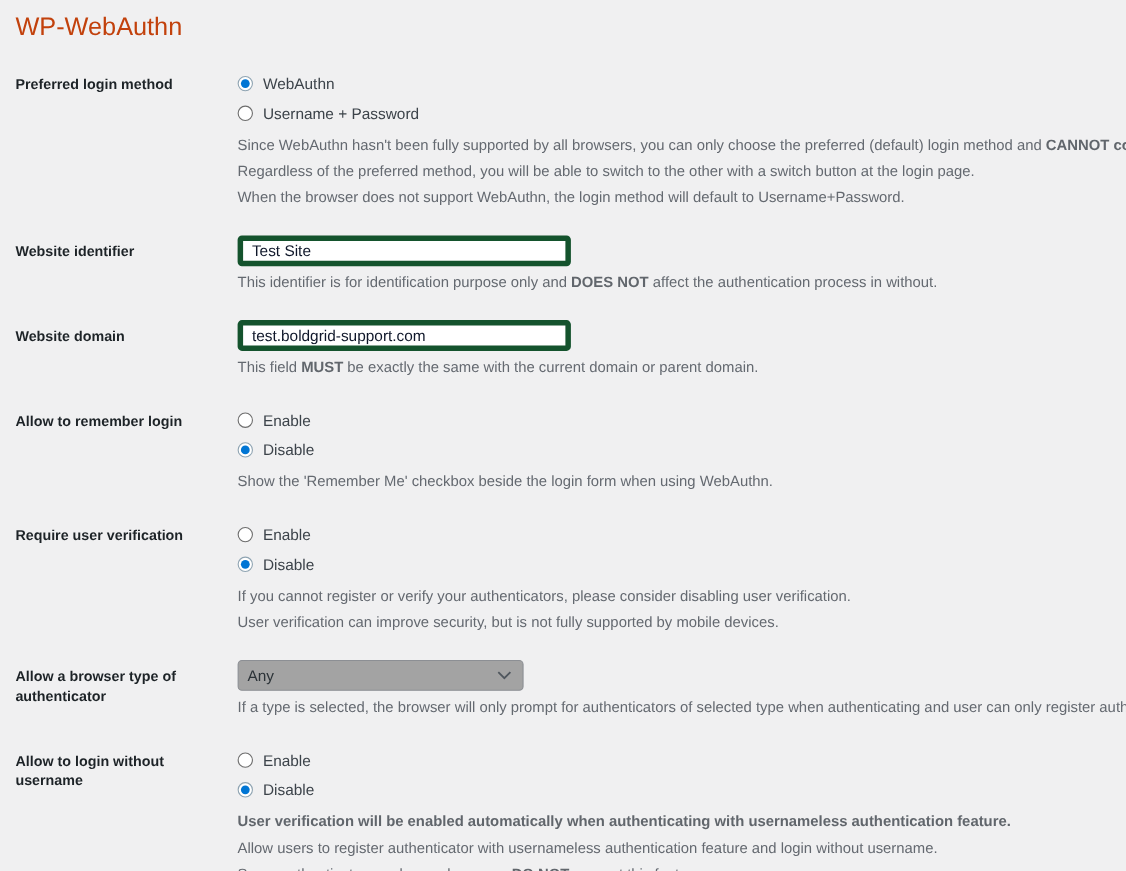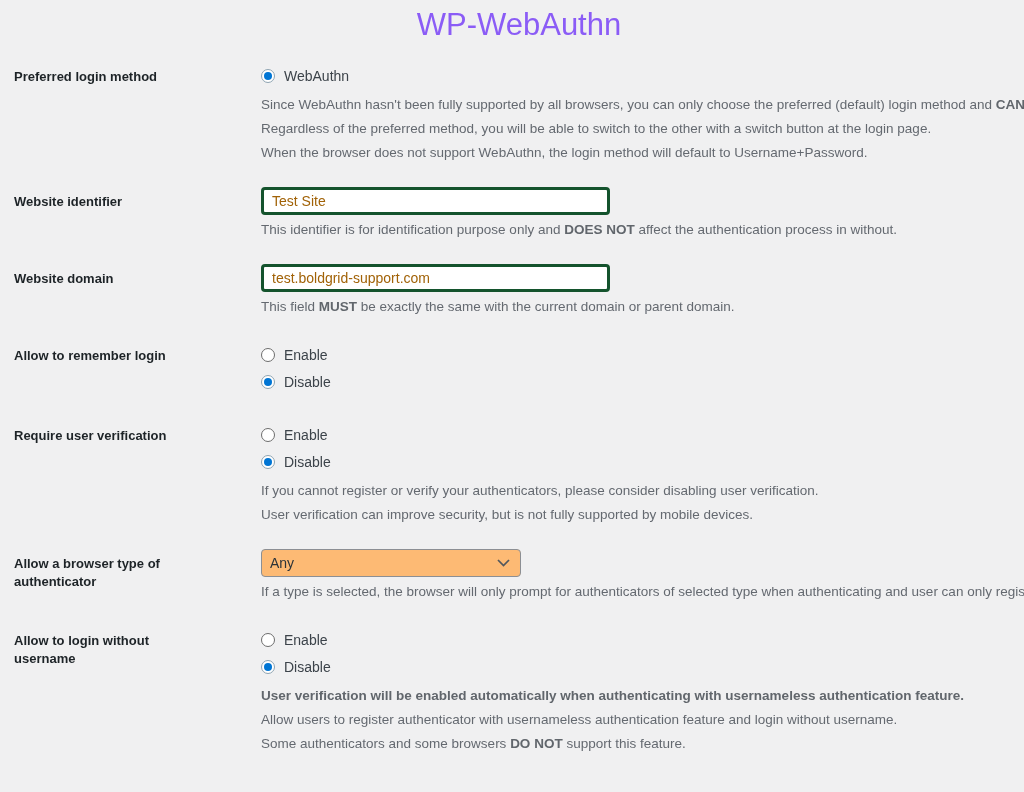--- a/index.html
+++ b/index.html
@@ -9,39 +9,38 @@
     width: 1024px;
     height: 792px;
     overflow: hidden;
     background: #f0f0f1;
     font-family: "Liberation Sans", sans-serif;
     -webkit-font-smoothing: antialiased;
   }
   .wrap { padding: 0 0 0 14px; }
   h1.page-title {
     margin: 10px 0 23px 0;
-    font-size: 31px;
+    font-size: 23px;
     line-height: 29px;
     font-weight: 400;
-    color: #8b5cf6;
-    text-align: center;
+    color: #c2410c;
   }
   .row {
     display: flex;
     margin-bottom: 26px;
   }
   .th {
     flex: 0 0 202px;
     padding: 6px 12px 0 0;
     font-size: 13px;
     line-height: 18px;
     font-weight: 700;
     color: #1d2327;
   }
-  .td { flex: 1 1 auto; min-width: 0; margin-left: 45px; }
+  .td { flex: 1 1 auto; min-width: 0; }
   .radio-opt {
     display: flex;
     align-items: center;
     height: 27px;
     cursor: pointer;
   }
   .radio {
     flex: 0 0 14px;
     width: 14px;
     height: 14px;
@@ -59,37 +58,37 @@
     border-radius: 50%;
     background: #0075d4;
   }
   .radio-label {
     font-size: 14px;
     color: #3c434a;
     line-height: 16px;
   }
   .text-input {
     display: block;
-    width: 349px;
+    width: 303px;
     height: 28px;
-    border: 3px solid #14532d;
+    border: 5px solid #14532d;
     border-radius: 4px;
     background: #fff;
     padding: 0 8px;
     font-family: "Liberation Sans", sans-serif;
     font-size: 14px;
-    color: #a16207;
+    color: #0f172a;
     outline: none;
   }
   .select-box {
     width: 260px;
     height: 28px;
     border: 1px solid #8c8f94;
     border-radius: 4px;
-    background: #fdba74;
+    background: #a3a3a3;
     display: flex;
     align-items: center;
     justify-content: space-between;
     padding: 0 10px 0 8px;
     font-size: 14px;
     color: #2c3338;
     cursor: pointer;
   }
   .select-box .chev { display: flex; align-items: center; }
   .description {
@@ -108,20 +107,24 @@
 <div class="wrap">
   <h1 class="page-title">WP-WebAuthn</h1>
   <div id="form-rows">
       <div class="row">
         <div class="th">Preferred login method</div>
         <div class="td">
           <label class="radio-opt">
             <span class="radio checked"></span>
             <span class="radio-label">WebAuthn</span>
           </label>
+          <label class="radio-opt">
+            <span class="radio"></span>
+            <span class="radio-label">Username + Password</span>
+          </label>
           <p class="description"><span>Since WebAuthn hasn't been fully supported by all browsers, you can only choose the preferred (default) login method and </span><b>CANNOT completely</b></p>
           <p class="description"><span>Regardless of the preferred method, you will be able to switch to the other with a switch button at the login page.</span></p>
           <p class="description"><span>When the browser does not support WebAuthn, the login method will default to Username+Password.</span></p>
         </div>
       </div>
       <div class="row">
         <div class="th">Website identifier</div>
         <div class="td">
           <input class="text-input" type="text" value="Test Site" style="">
           <p class="description tight"><span>This identifier is for identification purpose only and </span><b>DOES NOT</b><span> affect the authentication process in without.</span></p>
@@ -138,20 +141,21 @@
         <div class="th">Allow to remember login</div>
         <div class="td">
           <label class="radio-opt">
             <span class="radio"></span>
             <span class="radio-label">Enable</span>
           </label>
           <label class="radio-opt">
             <span class="radio checked"></span>
             <span class="radio-label">Disable</span>
           </label>
+          <p class="description"><span>Show the 'Remember Me' checkbox beside the login form when using WebAuthn.</span></p>
         </div>
       </div>
       <div class="row">
         <div class="th">Require user verification</div>
         <div class="td">
           <label class="radio-opt">
             <span class="radio"></span>
             <span class="radio-label">Enable</span>
           </label>
           <label class="radio-opt">

